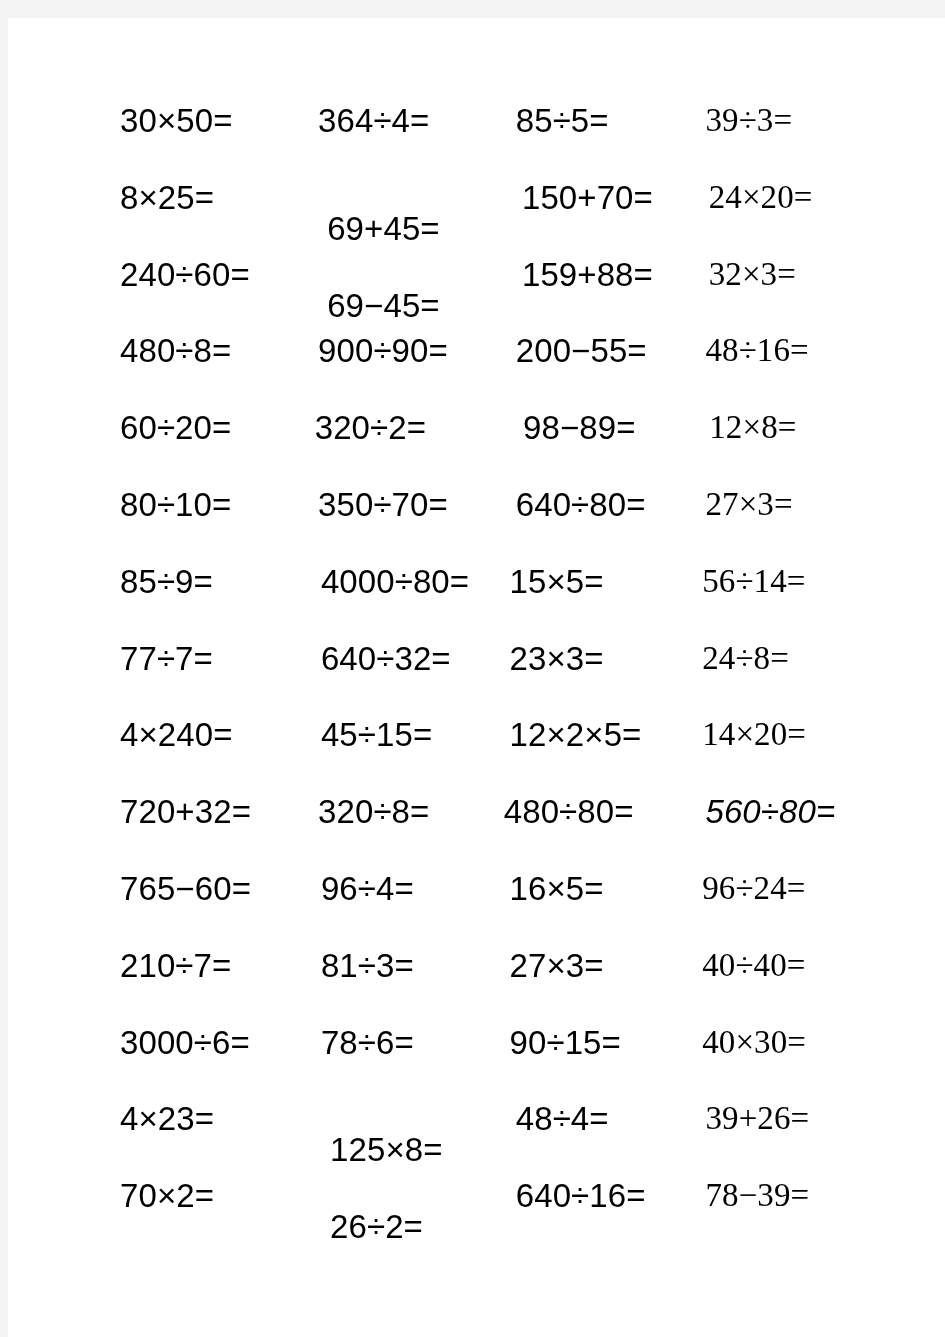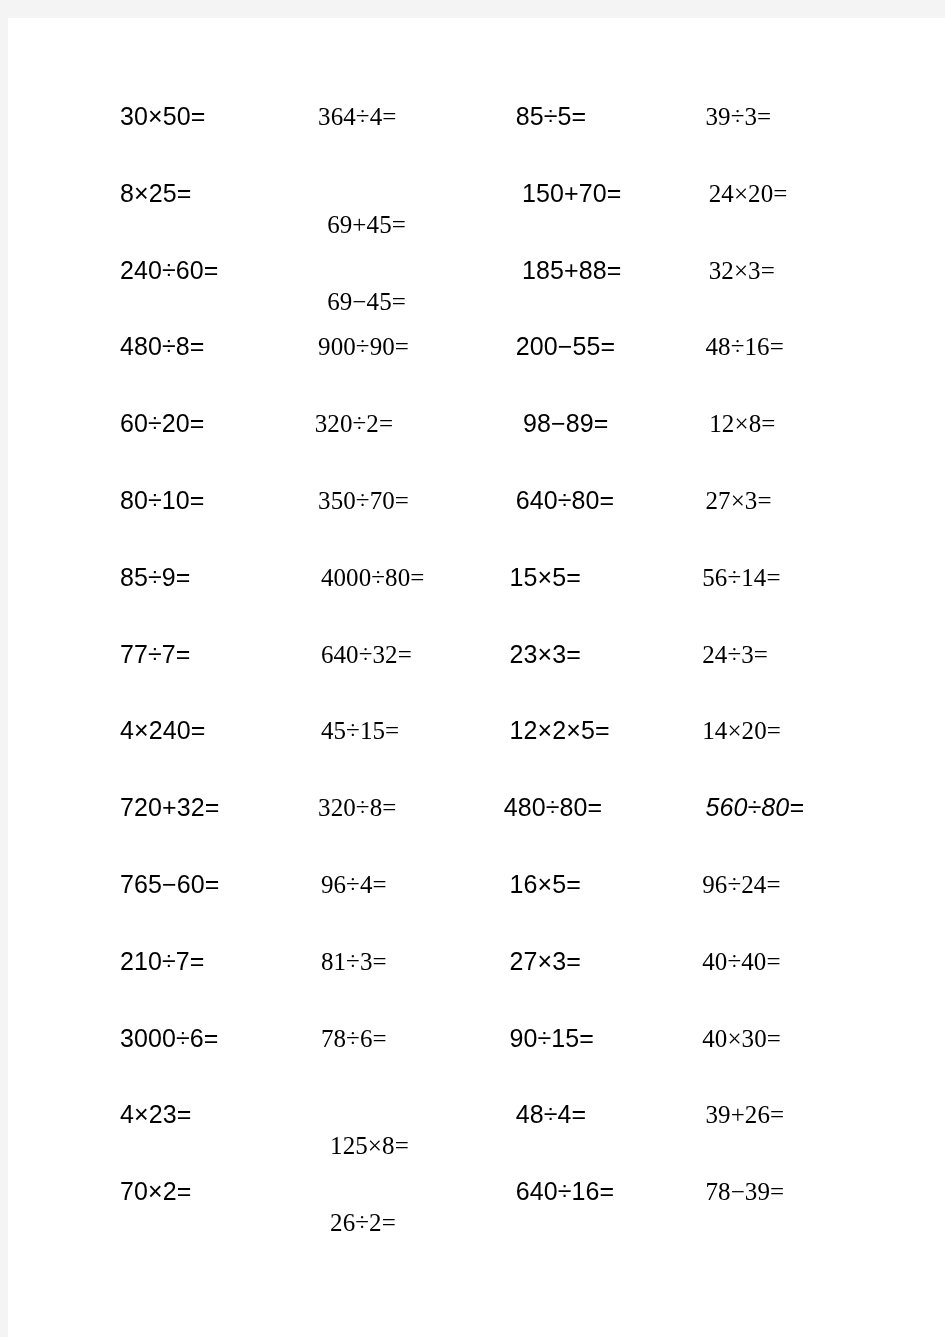--- a/index.html
+++ b/index.html
@@ -33,31 +33,31 @@
   }
 
   .problem-row {
     display: flex;
     height: 76.8px;
     align-items: flex-start;
   }
 
   .problem-cell {
     color: #000000;
-    font-size: 25px;
+    font-size: 33px;
     line-height: 1.0;
     font-family: "Liberation Sans", sans-serif;
     white-space: pre;
     letter-spacing: 0.1px;
     font-weight: 400;
   }
 
   
   .col-1 { width: 190px; padding-left: 8px; }
-  .col-2 { width: 196px; padding-left: 0px; font-family: Liberation Serif, serif; }
+  .col-2 { width: 196px; padding-left: 0px; }
   .col-3 { width: 196px; padding-left: 0px; }
   .col-4 { width: 218px; padding-left: 0px; }
 
   
   .shift-c2-a { padding-left: 18px; }
   .shift-c2-b { padding-left: 30px; margin-top: 31px; }
   .shift-c3-a { padding-left: 12px; }
   .shift-c3-b { padding-left: 6px; margin-left: 20px; }
   .shift-c4-a { padding-left: 4px; font-family: Liberation Serif, serif; }
   .shift-c4-b { padding-left: 16px; font-style: italic; }
@@ -78,21 +78,21 @@
     <div class="problem-row">
       <span class="problem-cell col-1">8×25=</span>
       <span class="problem-cell col-2 shift-c2-b">69+45=</span>
       <span class="problem-cell col-3 shift-c3-a">150+70=</span>
       <span class="problem-cell col-4 shift-c4-a">24×20=</span>
     </div>
 
     <div class="problem-row">
       <span class="problem-cell col-1">240÷60=</span>
       <span class="problem-cell col-2 shift-c2-b">69−45=</span>
-      <span class="problem-cell col-3 shift-c3-a">185+88=</span>
+      <span class="problem-cell col-3 shift-c3-a">159+88=</span>
       <span class="problem-cell col-4 shift-c4-a">32×3=</span>
     </div>
 
     <div class="problem-row">
       <span class="problem-cell col-1">480÷8=</span>
       <span class="problem-cell col-2 shift-c2-a">900÷90=</span>
       <span class="problem-cell col-3 shift-c3-a">200−55=</span>
       <span class="problem-cell col-4 shift-c4-a">48÷16=</span>
     </div>
 
@@ -114,21 +114,21 @@
       <span class="problem-cell col-1">85÷9=</span>
       <span class="problem-cell col-2 shift-c2-a">4000÷80=</span>
       <span class="problem-cell col-3">15×5=</span>
       <span class="problem-cell col-4 shift-c4-a">56÷14=</span>
     </div>
 
     <div class="problem-row">
       <span class="problem-cell col-1">77÷7=</span>
       <span class="problem-cell col-2 shift-c2-a">640÷32=</span>
       <span class="problem-cell col-3">23×3=</span>
-      <span class="problem-cell col-4 shift-c4-a">24÷3=</span>
+      <span class="problem-cell col-4 shift-c4-a">24÷8=</span>
     </div>
 
     <div class="problem-row">
       <span class="problem-cell col-1">4×240=</span>
       <span class="problem-cell col-2 shift-c2-a">45÷15=</span>
       <span class="problem-cell col-3">12×2×5=</span>
       <span class="problem-cell col-4 shift-c4-a">14×20=</span>
     </div>
 
     <div class="problem-row">

